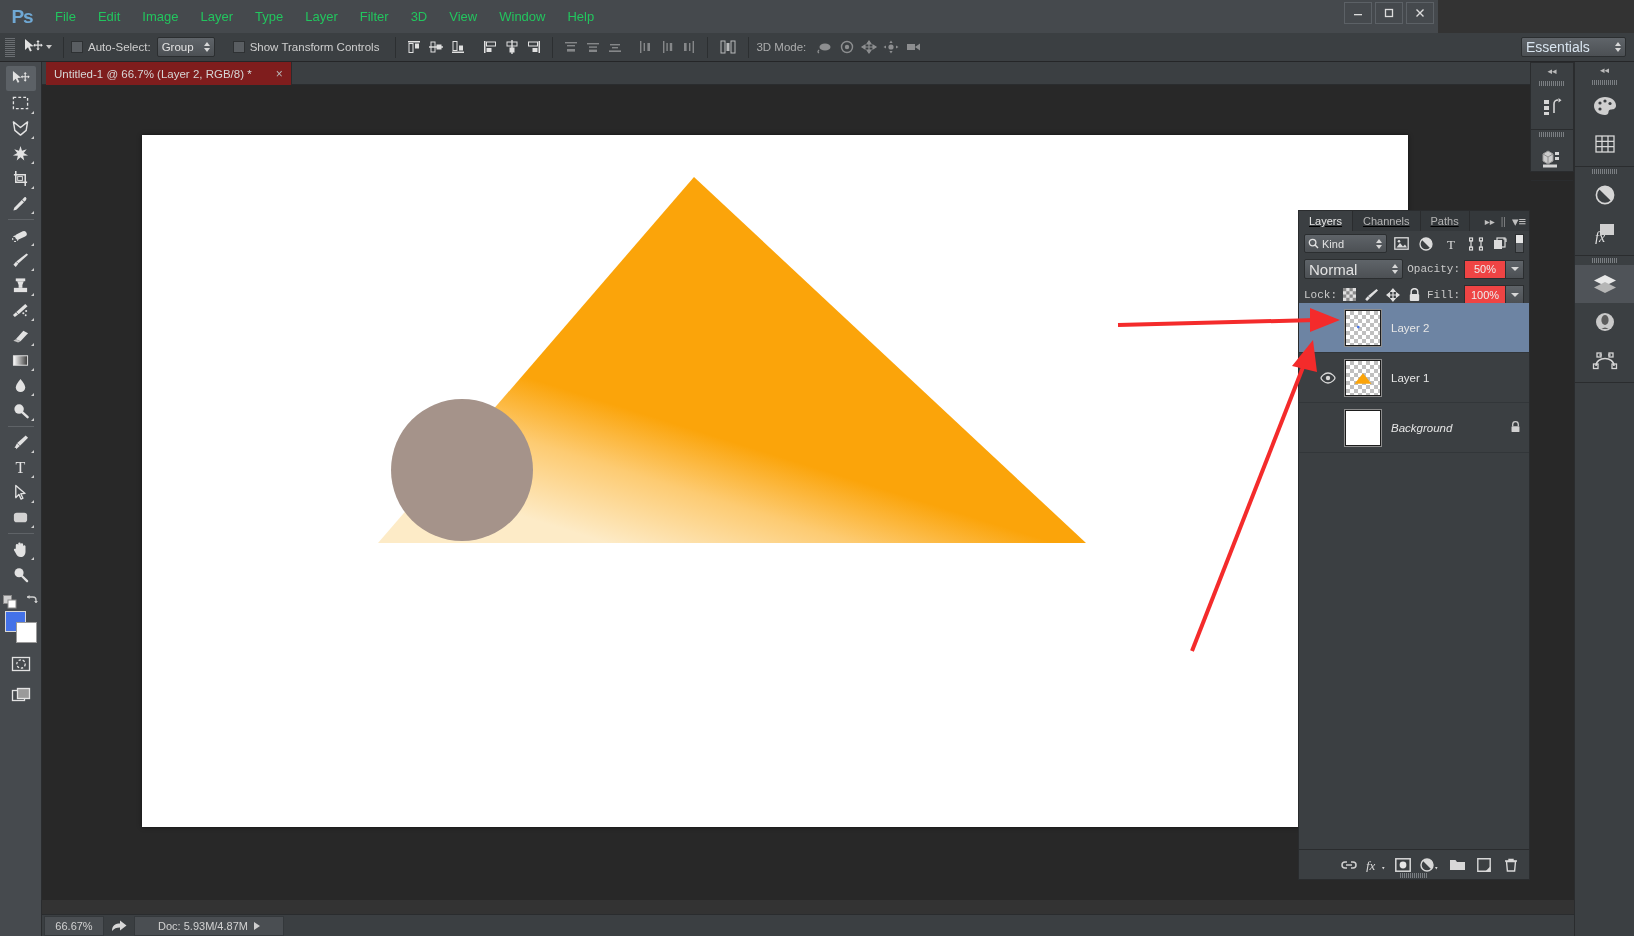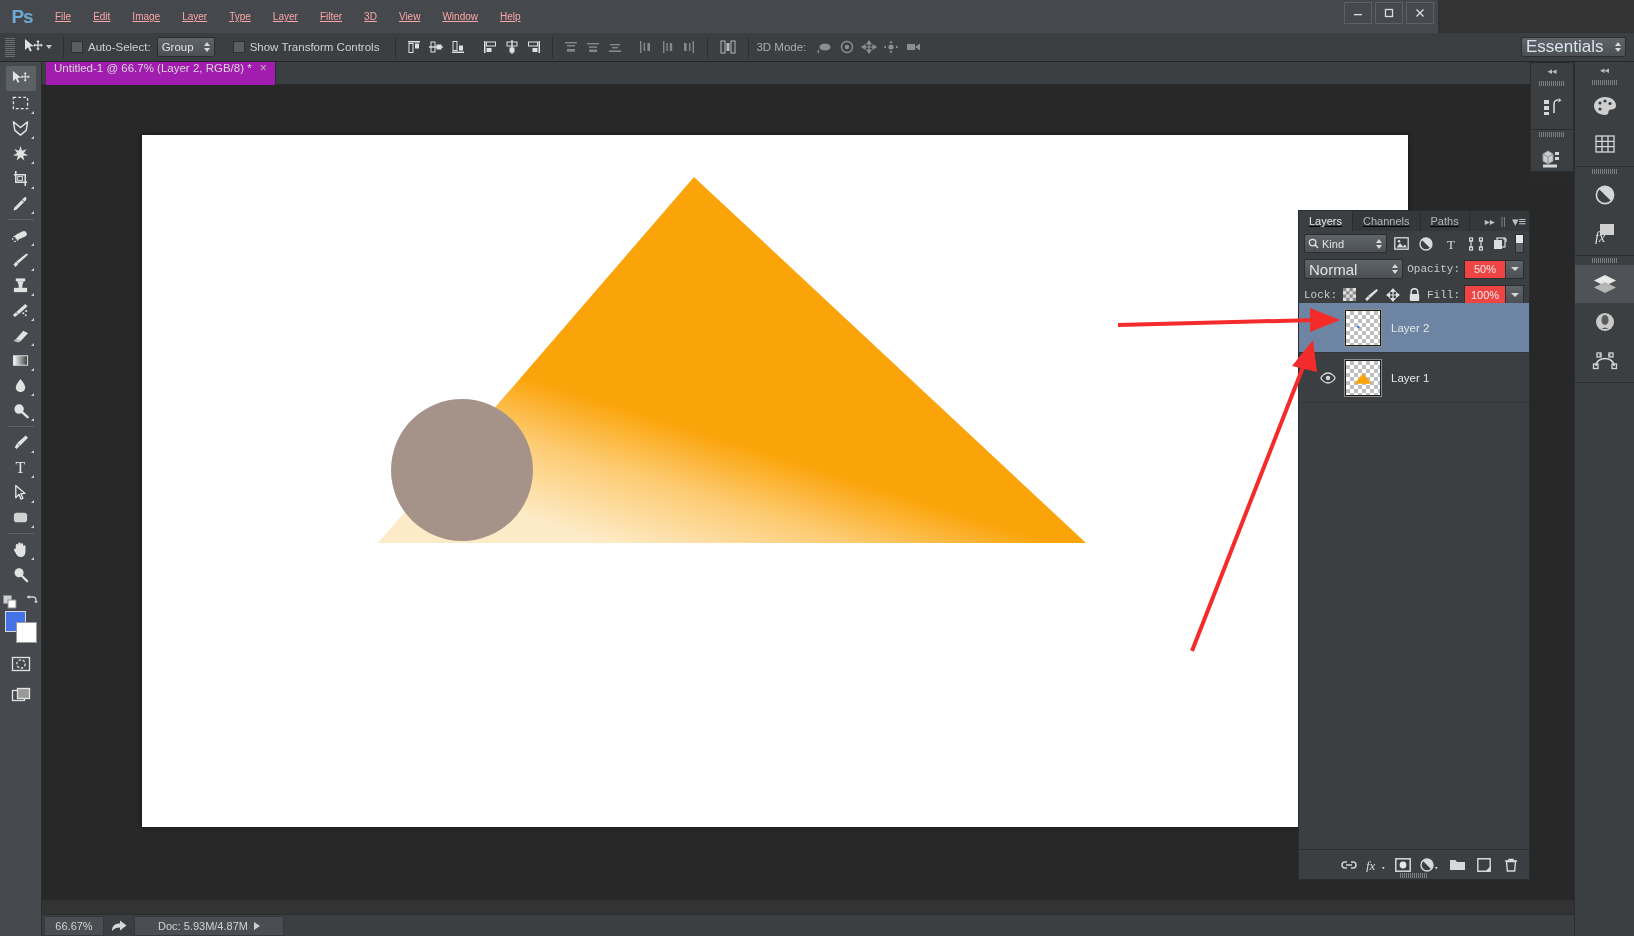--- a/index.html
+++ b/index.html
@@ -17,21 +17,21 @@
     position: absolute; left: 0; top: 0; width: 1438px; height: 33px;
     background: #45494d; display: flex; align-items: center;
   }
   .ps-logo {
     width: 44px; height: 33px; display: flex; align-items: center; justify-content: center;
     color: #6fa8d4; font-size: 19px; font-weight: bold; letter-spacing: -1px;
     font-family: "Liberation Sans", sans-serif;
   }
   .menu-item {
     padding: 0 11px; height: 33px; line-height: 33px;
-    color: #fca5a5; font-size: 10px; cursor: default; white-space: nowrap; text-decoration: underline;
+    color: #22c55e; font-size: 13px; cursor: default; white-space: nowrap;
   }
   .win-btns { position: absolute; right: 4px; top: 2px; display: flex; gap: 3px; }
   .win-btn {
     width: 28px; height: 22px; background: #45494d; border: 1px solid #5c6166;
     color: #d8d8d8; font-size: 12px; display: flex; align-items: center; justify-content: center;
     cursor: default;
   }
 
   
   .optionsbar {
@@ -60,21 +60,21 @@
     display: flex; align-items: center; padding: 0 4px; margin-left: 6px; position: relative;
   }
   .spin { position: absolute; right: 4px; display: flex; flex-direction: column; gap: 2px; }
   .spin i { display: block; width: 0; height: 0; border-left: 3.5px solid transparent; border-right: 3.5px solid transparent; }
   .spin i.up { border-bottom: 4px solid #d8d8d8; }
   .spin i.dn { border-top: 4px solid #d8d8d8; }
   .align-btn { width: 22px; height: 22px; display: flex; align-items: center; justify-content: center; }
   .ws-select {
     position: absolute; right: 8px; height: 20px; width: 105px;
     background: linear-gradient(to bottom,#5f6469,#4c5054); border: 1px solid #2b2e30;
-    border-radius: 2px; color: #d8e4ef; font-size: 17px; display: flex; align-items: center;
+    border-radius: 2px; color: #d8e4ef; font-size: 14px; display: flex; align-items: center;
     padding: 3px 4px;
   }
 
   
   .toolbar {
     position: absolute; left: 0; top: 62px; width: 42px; height: 874px;
     background: #464a4e; border-right: 1px solid #2a2c2e;
     display: flex; flex-direction: column; align-items: center; padding-top: 4px;
   }
   .tool {
@@ -91,22 +91,22 @@
   .sw-fg { position: absolute; left: 1px; top: 0; width: 21px; height: 21px; background: #4472e8; border: 1px solid #d8d8d8; }
   .sw-bg { position: absolute; left: 12px; top: 11px; width: 21px; height: 21px; background: #ffffff; border: 1px solid #9a9a9a; }
 
   
   .doc-tabbar {
     position: absolute; left: 42px; top: 62px; width: 1592px; height: 23px;
     background: #3b3f42; border-bottom: 1px solid #2a2c2e;
   }
   .doc-tab {
     position: absolute; left: 4px; top: 0; height: 23px;
-    background: #a21caf; display: flex; align-items: flex-start; padding: 0 8px;
-    border-right: 1px solid #2a2c2e; gap: 8px;
+    background: #7f1d1d; display: flex; align-items: center; padding: 0 8px;
+    border-right: 1px solid #2a2c2e; gap: 24px;
   }
   .doc-tab .title { color: #d6d6d6; font-size: 11.5px; white-space: nowrap; }
   .doc-tab .close { color: #b8b8b8; font-size: 12px; line-height: 1; }
 
   .canvas-area {
     position: absolute; left: 42px; top: 85px; width: 1592px; height: 815px;
     background: #282828; overflow: hidden;
   }
   .artboard {
     position: absolute; left: 100px; top: 50px; width: 1266px; height: 692px;
@@ -939,20 +939,31 @@
             </svg>
         </div>
         <div class="thumb">
           <svg width="100%" height="100%" viewBox="0 0 36 36">
               <polygon points="18,13 27,24 9,24" fill="#FBA40A"></polygon>
             </svg>
         </div>
         <div class="layer-name">Layer 1</div>
       </div>
 
+      <div class="layer-row">
+        <div class="eye-cell"></div>
+        <div class="thumb white"></div>
+        <div class="layer-name italic">Background</div>
+        <div class="lock-badge">
+          <svg width="11" height="12" viewBox="0 0 13 14">
+              <path d="M3.2 6 V4 a3.3 3.3 0 0 1 6.6 0 V6" stroke="#d0d0d0" stroke-width="1.5" fill="none"></path>
+              <rect x="1.8" y="6" width="9.4" height="7" rx="1" fill="#d0d0d0"></rect>
+            </svg>
+        </div>
+      </div>
 
     </div>
 
     <div class="panel-footer">
       <div class="foot-ico">
         <svg width="18" height="12" viewBox="0 0 18 12">
             <path d="M7 3 H5 a3 3 0 0 0 0 6 H7 M11 3 H13 a3 3 0 0 1 0 6 H11" stroke="#cfcfcf" stroke-width="1.5" fill="none"></path>
             <path d="M6 6 H12" stroke="#cfcfcf" stroke-width="1.5"></path>
           </svg>
       </div>

